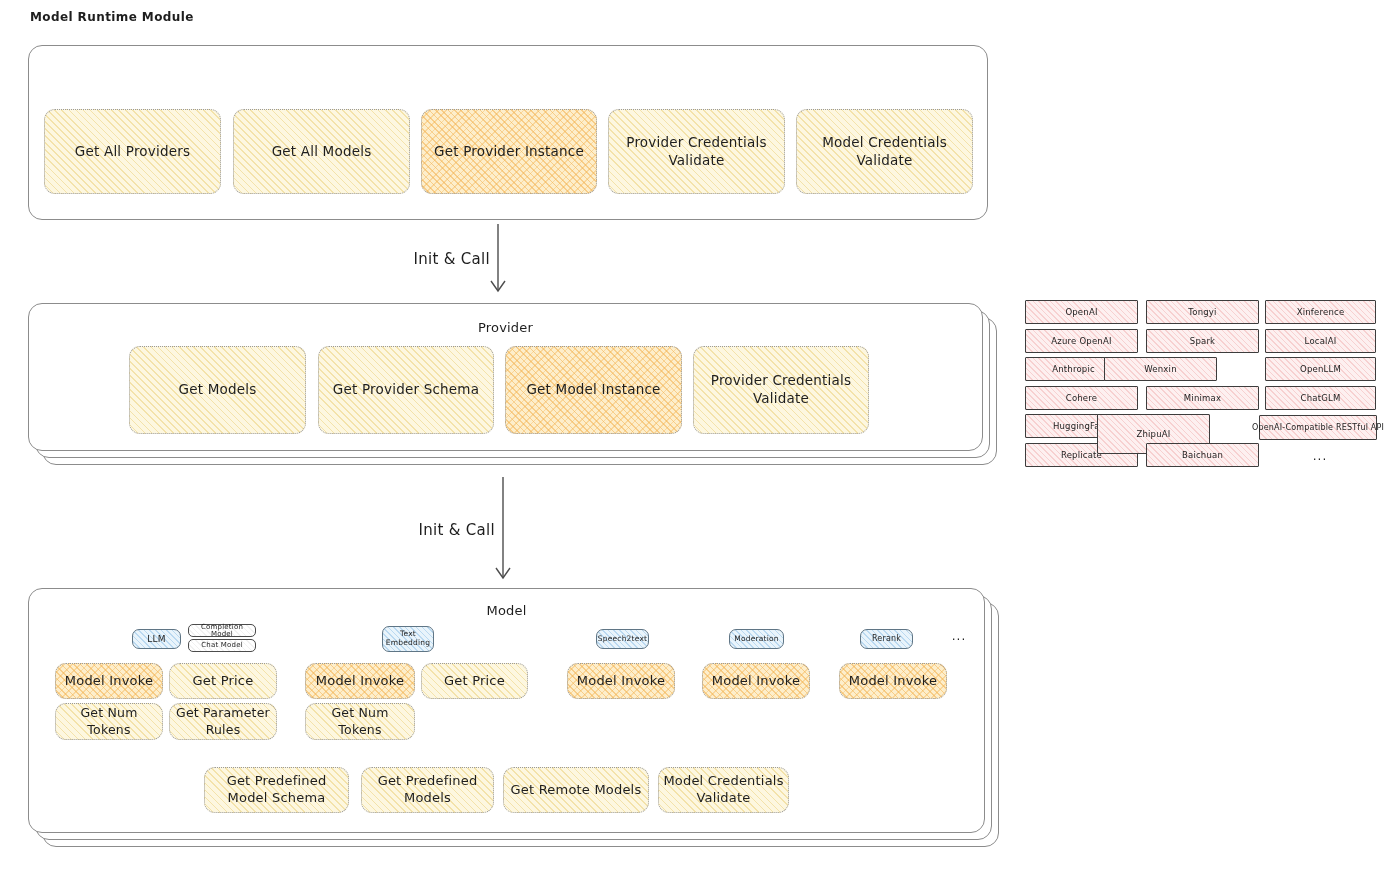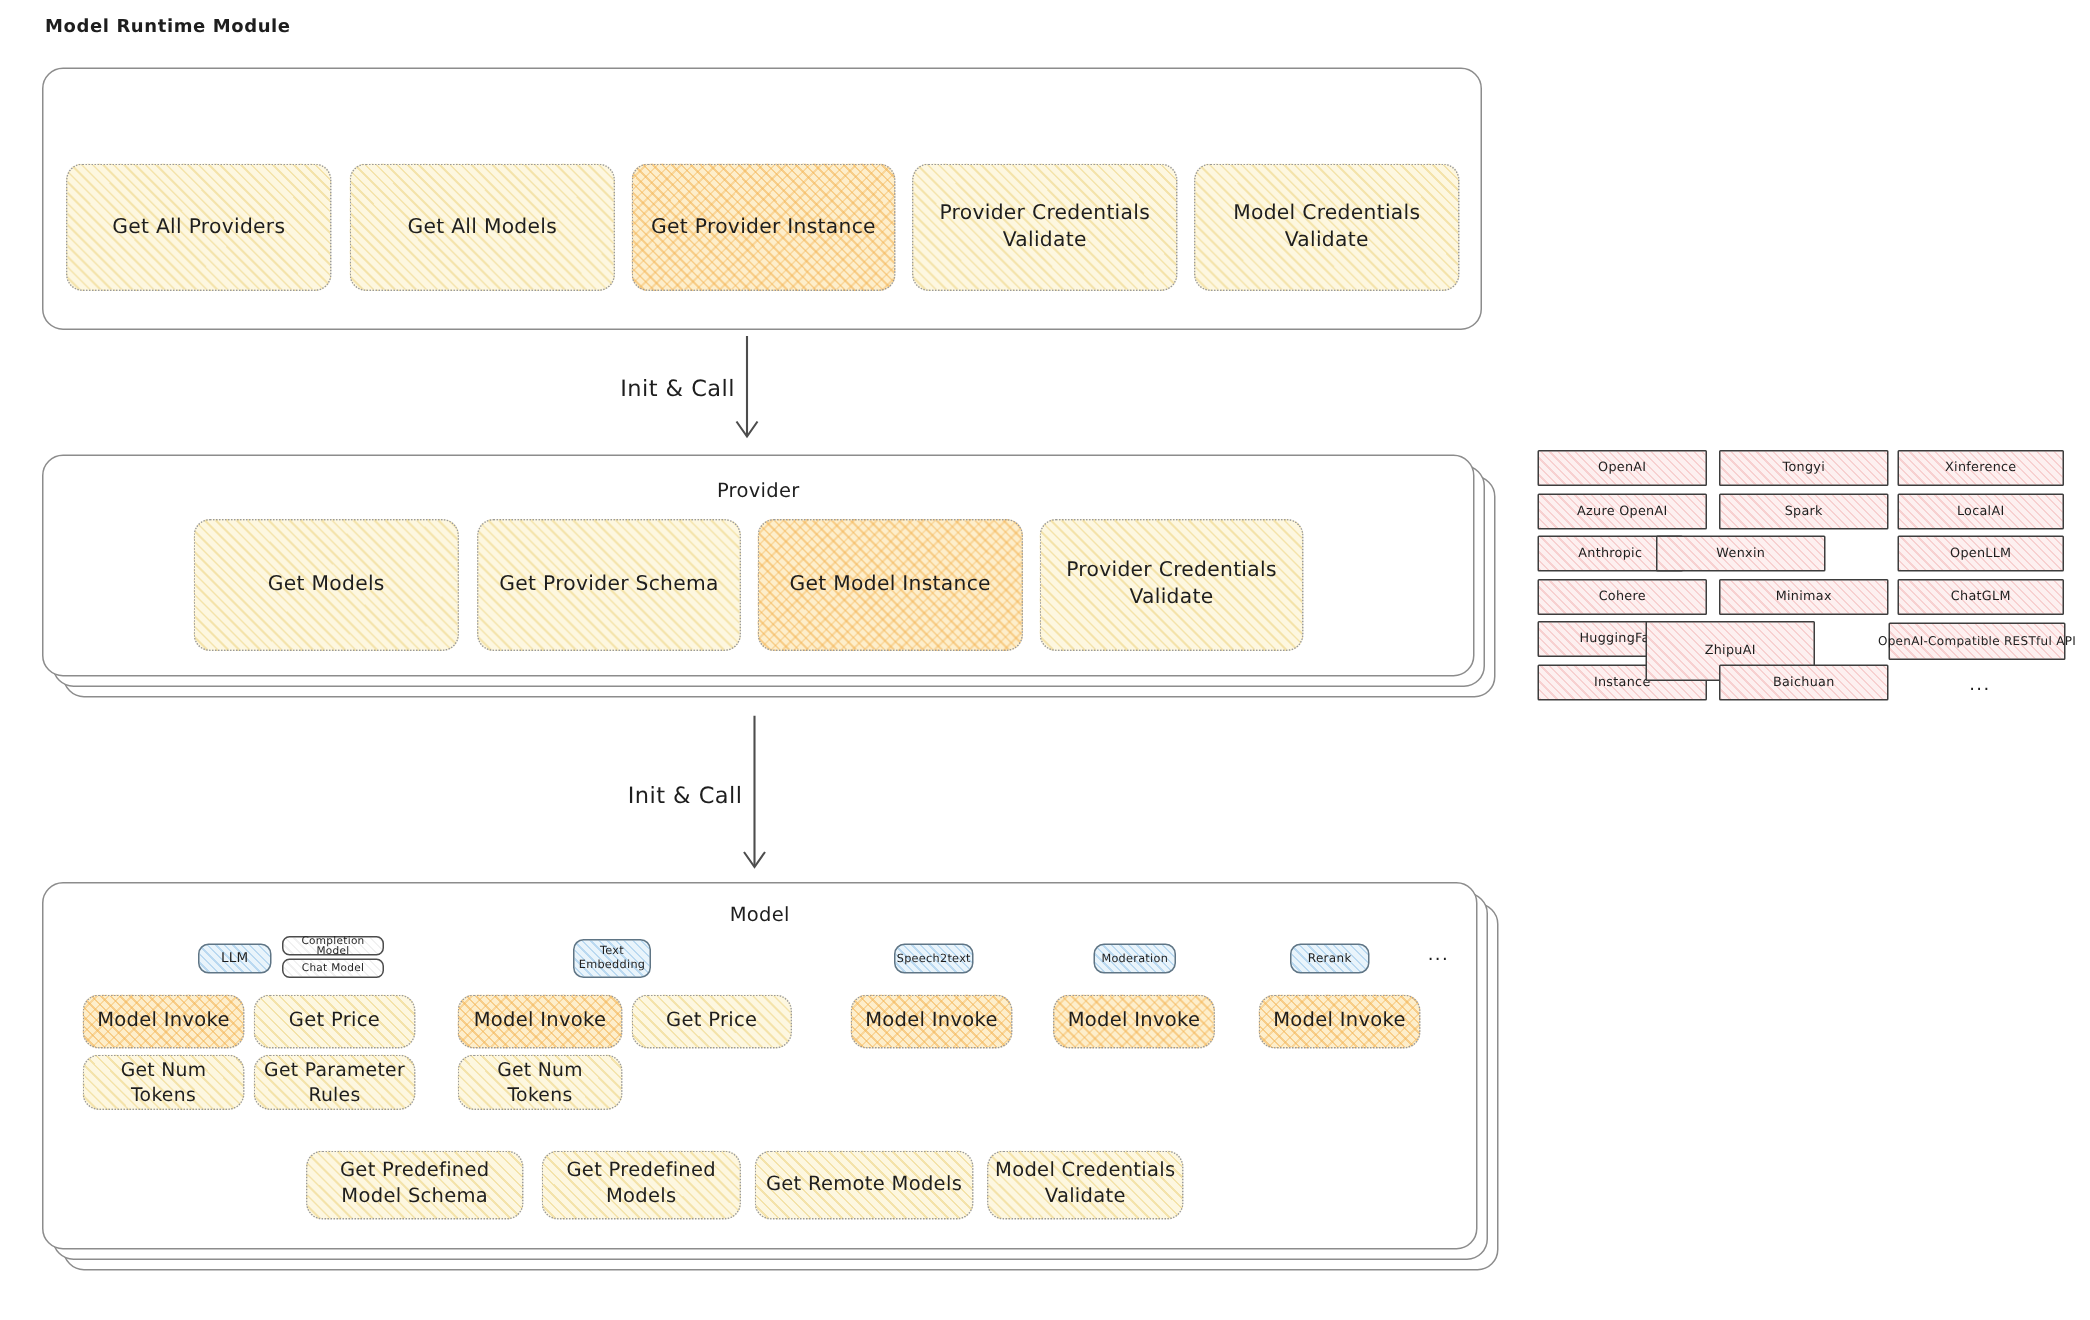--- a/index.html
+++ b/index.html
@@ -97,21 +97,21 @@
     <div class="act-btn" style="left:289px;top:42px;width:176px;height:88px">Get Provider Schema</div>
     <div class="act-btn hl" style="left:476px;top:42px;width:177px;height:88px">Get Model Instance</div>
     <div class="act-btn" style="left:664px;top:42px;width:176px;height:88px">Provider Credentials Validate</div>
   </div>
 
   <div class="pink-box" style="left:1025px;top:300px;width:113px;height:24px">OpenAI</div>
   <div class="pink-box" style="left:1025px;top:329px;width:113px;height:24px">Azure OpenAI</div>
   <div class="pink-box" style="left:1025px;top:357px;width:97px;height:24px">Anthropic</div>
   <div class="pink-box" style="left:1025px;top:386px;width:113px;height:24px">Cohere</div>
   <div class="pink-box" style="left:1025px;top:414px;width:113px;height:24px">HuggingFace</div>
-  <div class="pink-box" style="left:1025px;top:443px;width:113px;height:24px">Instance</div>
+  <div class="pink-box" style="left:1025px;top:443px;width:113px;height:24px">Replicate</div>
 
   <div class="pink-box" style="left:1146px;top:300px;width:113px;height:24px">Tongyi</div>
   <div class="pink-box" style="left:1146px;top:329px;width:113px;height:24px">Spark</div>
   <div class="pink-box" style="left:1104px;top:357px;width:113px;height:24px">Wenxin</div>
   <div class="pink-box" style="left:1146px;top:386px;width:113px;height:24px">Minimax</div>
   <div class="pink-box" style="left:1097px;top:414px;width:113px;height:40px">ZhipuAI</div>
   <div class="pink-box" style="left:1146px;top:443px;width:113px;height:24px">Baichuan</div>
 
   <div class="pink-box" style="left:1265px;top:300px;width:111px;height:24px">Xinference</div>
   <div class="pink-box" style="left:1265px;top:329px;width:111px;height:24px">LocalAI</div>

